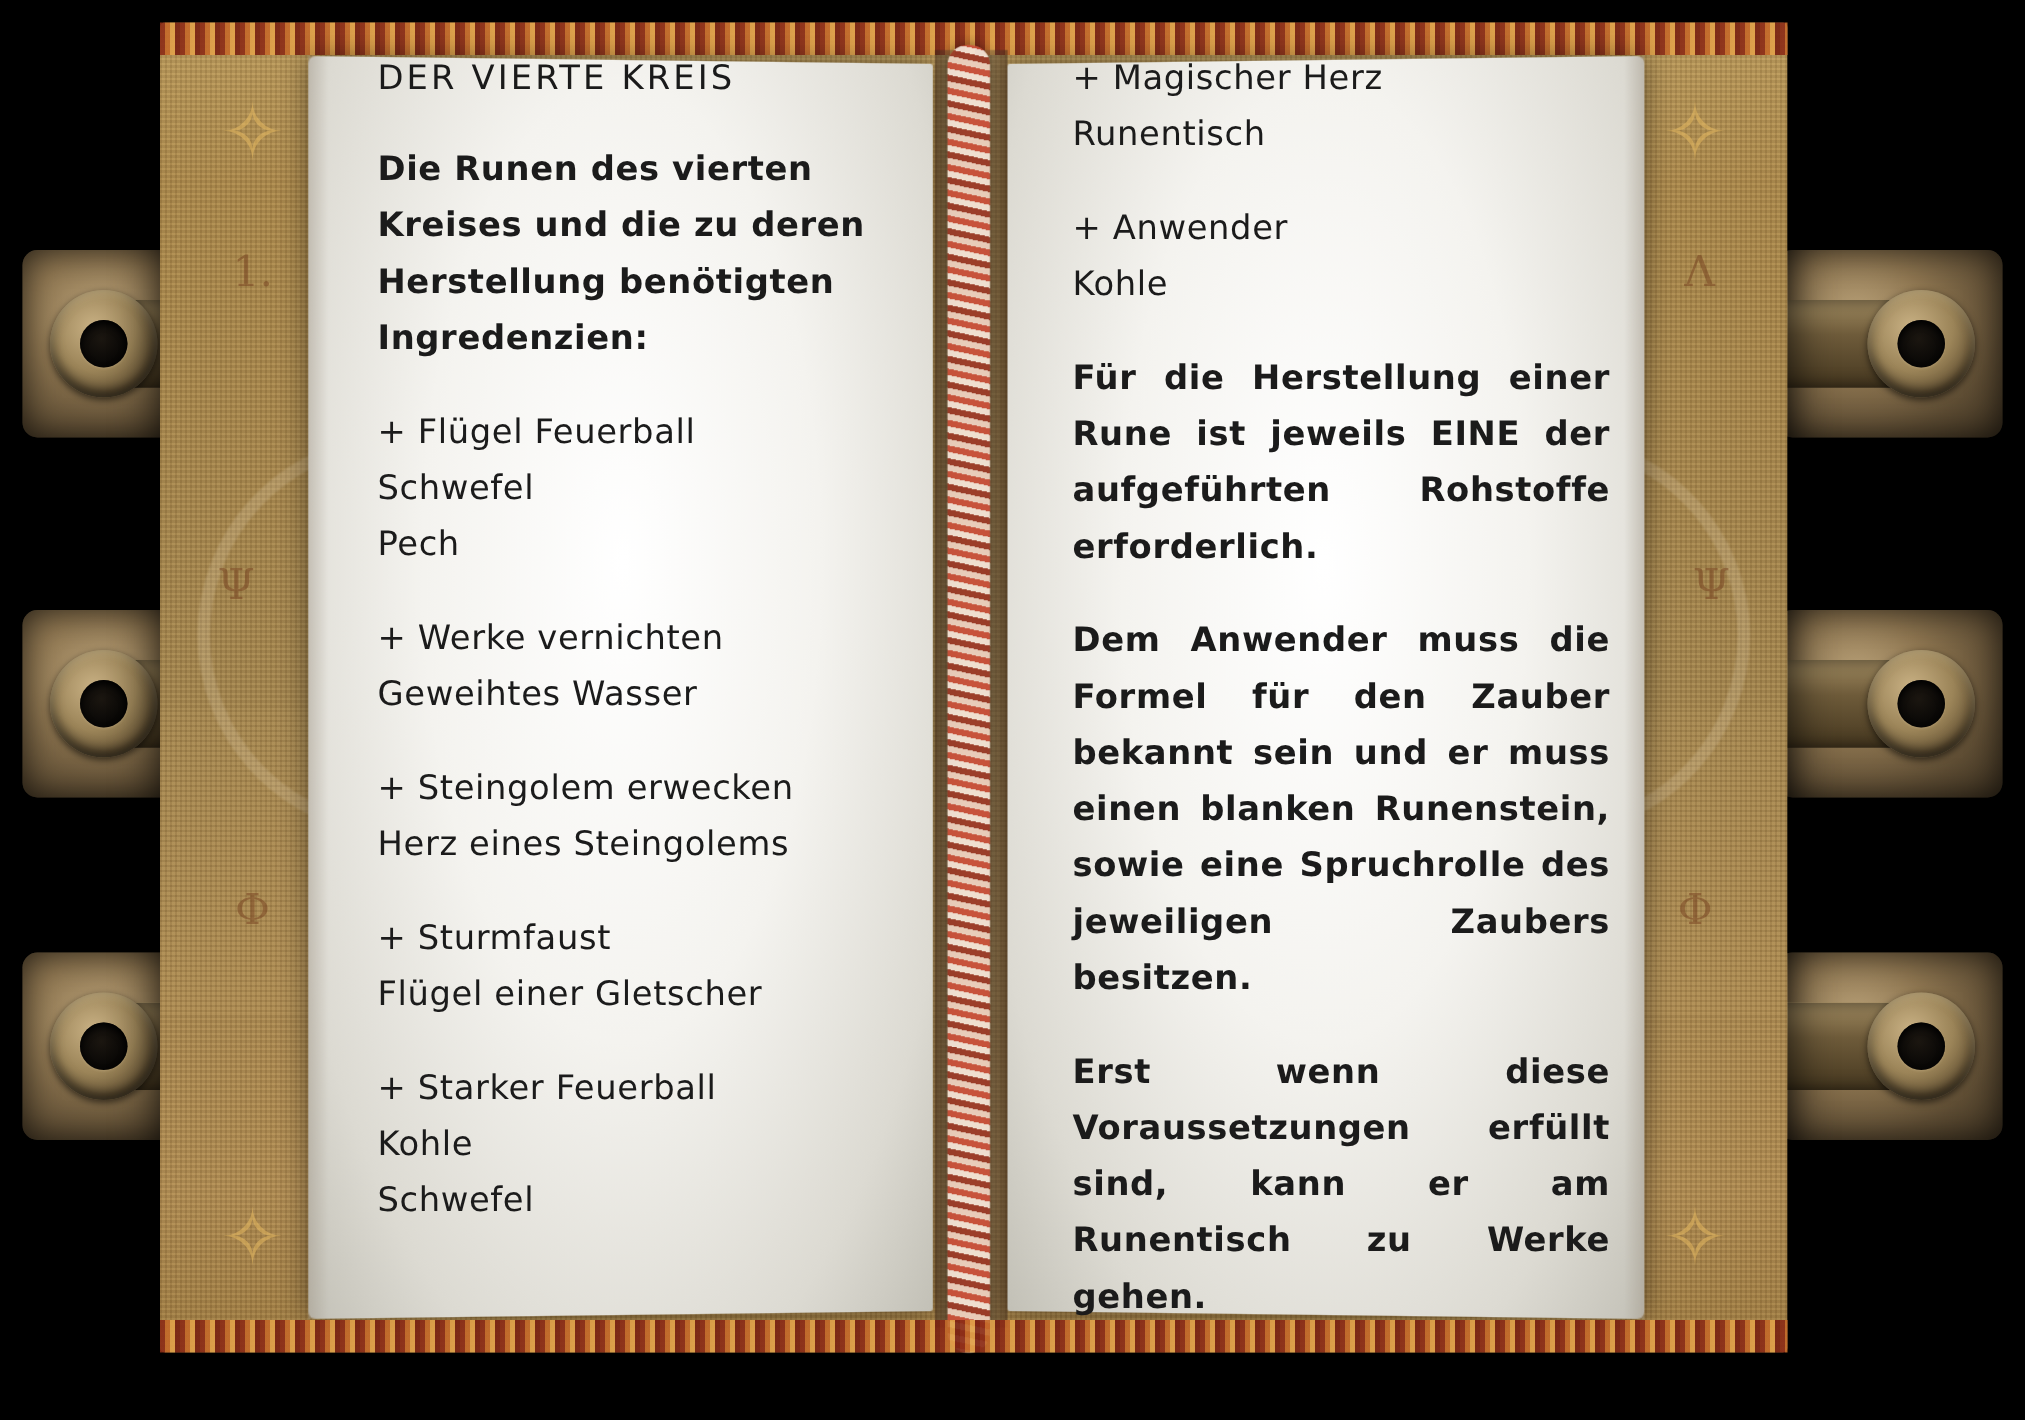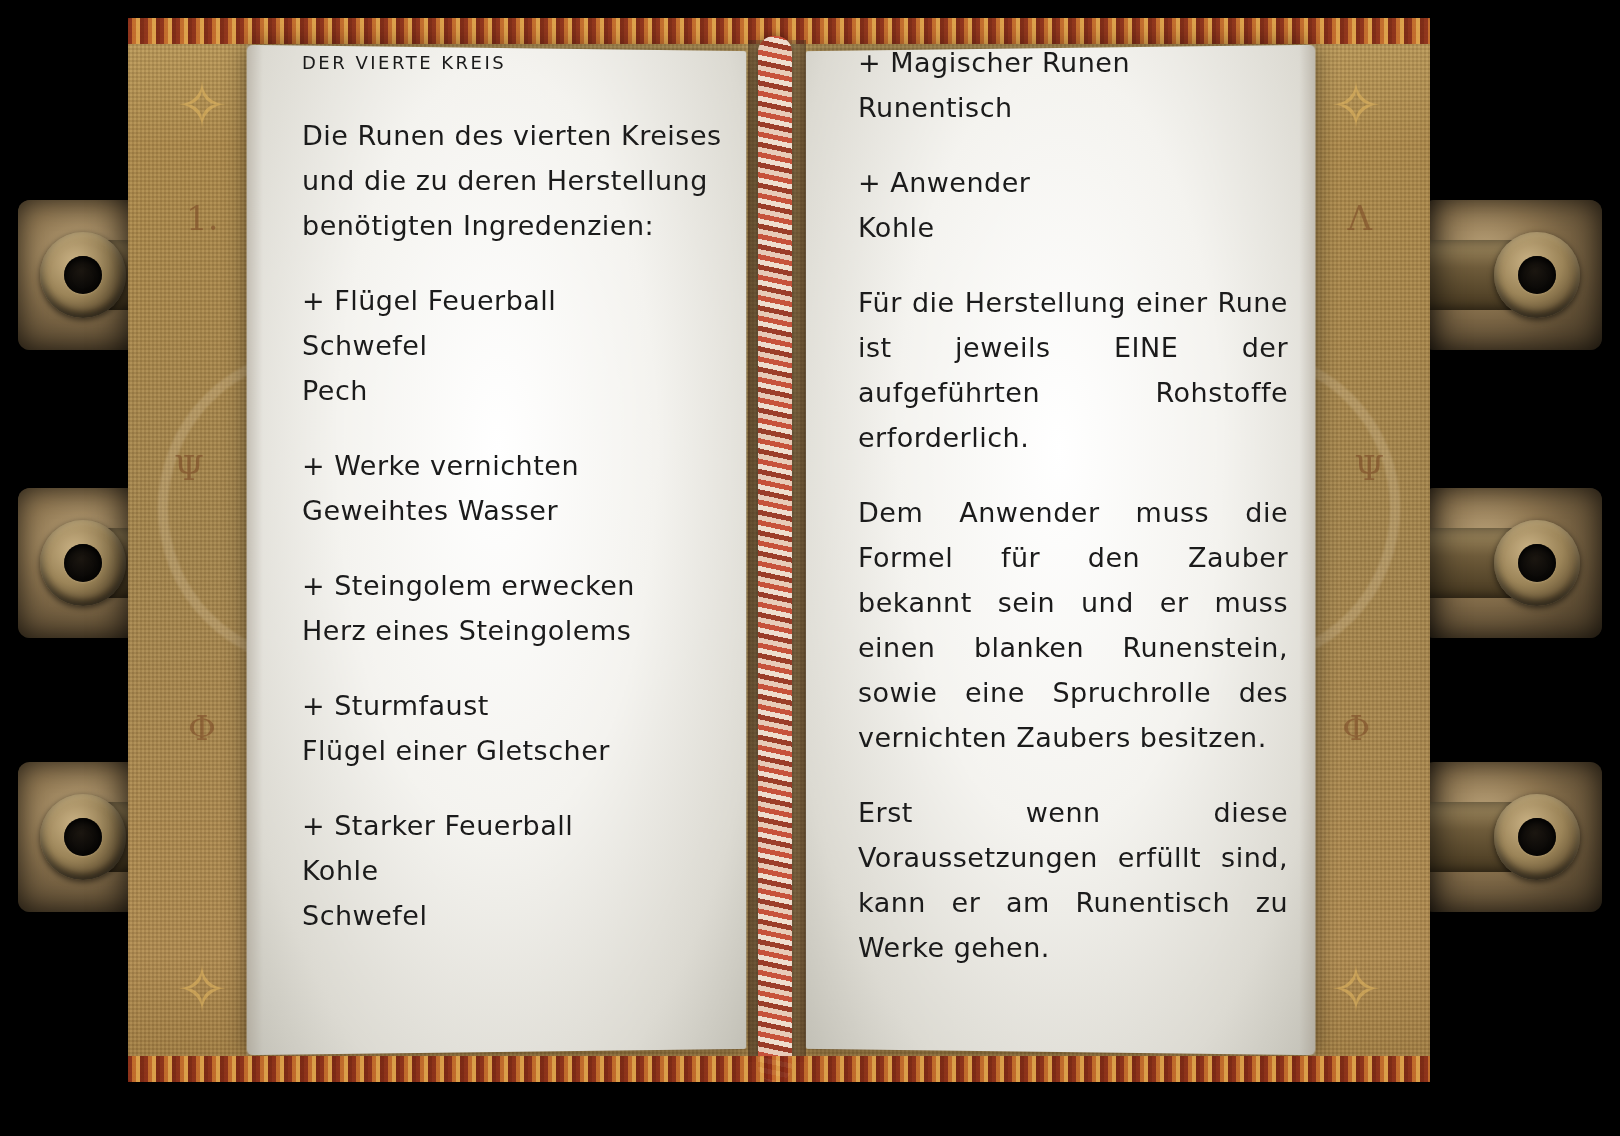--- a/index.html
+++ b/index.html
@@ -198,27 +198,27 @@
     color: #1b1b1b;
     font-family: "DejaVu Sans", sans-serif;
     font-size: 27px;
     line-height: 45px;
     letter-spacing: .5px;
   }
   .text-col.left  { left: 174px; width: 420px; }
   .text-col.right { left: 730px; width: 430px; }
 
   .page-title {
-    font-size: 18px;
+    font-size: 27px;
     letter-spacing: 2.5px;
     margin-bottom: 28px;
     color: #1a1a1a;
   }
 
-  .para { margin: 0 0 30px 0; }
+  .para { margin: 0 0 30px 0; font-weight: bold; }
   .para.justify { text-align: justify; }
   .entry { margin: 0 0 30px 0; }
   .entry-name { margin: 0; }
   .entry-ing  { margin: 0; }
 </style>
 </head>
 <body>
 
 <div id="stage">
 
@@ -299,28 +299,28 @@
 
       <div class="entry">
         <p class="entry-name">+ Starker Feuerball</p>
         <p class="entry-ing">Kohle</p>
         <p class="entry-ing">Schwefel</p>
       </div>
     </div>
 
     <div class="text-col right">
       <div class="entry">
-        <p class="entry-name">+ Magischer Runen</p>
+        <p class="entry-name">+ Magischer Herz</p>
         <p class="entry-ing">Runentisch</p>
       </div>
 
       <div class="entry">
         <p class="entry-name">+ Anwender</p>
         <p class="entry-ing">Kohle</p>
       </div>
 
       <p class="para justify">Für die Herstellung einer Rune ist jeweils EINE der aufgeführten Rohstoffe erforderlich.</p>
-      <p class="para justify">Dem Anwender muss die Formel für den Zauber bekannt sein und er muss einen blanken Runenstein, sowie eine Spruchrolle des vernichten Zaubers besitzen.</p>
+      <p class="para justify">Dem Anwender muss die Formel für den Zauber bekannt sein und er muss einen blanken Runenstein, sowie eine Spruchrolle des jeweiligen Zaubers besitzen.</p>
       <p class="para justify">Erst wenn diese Voraussetzungen erfüllt sind, kann er am Runentisch zu Werke gehen.</p>
     </div>
 
   </div>
 </div>
 
 </body></html>

